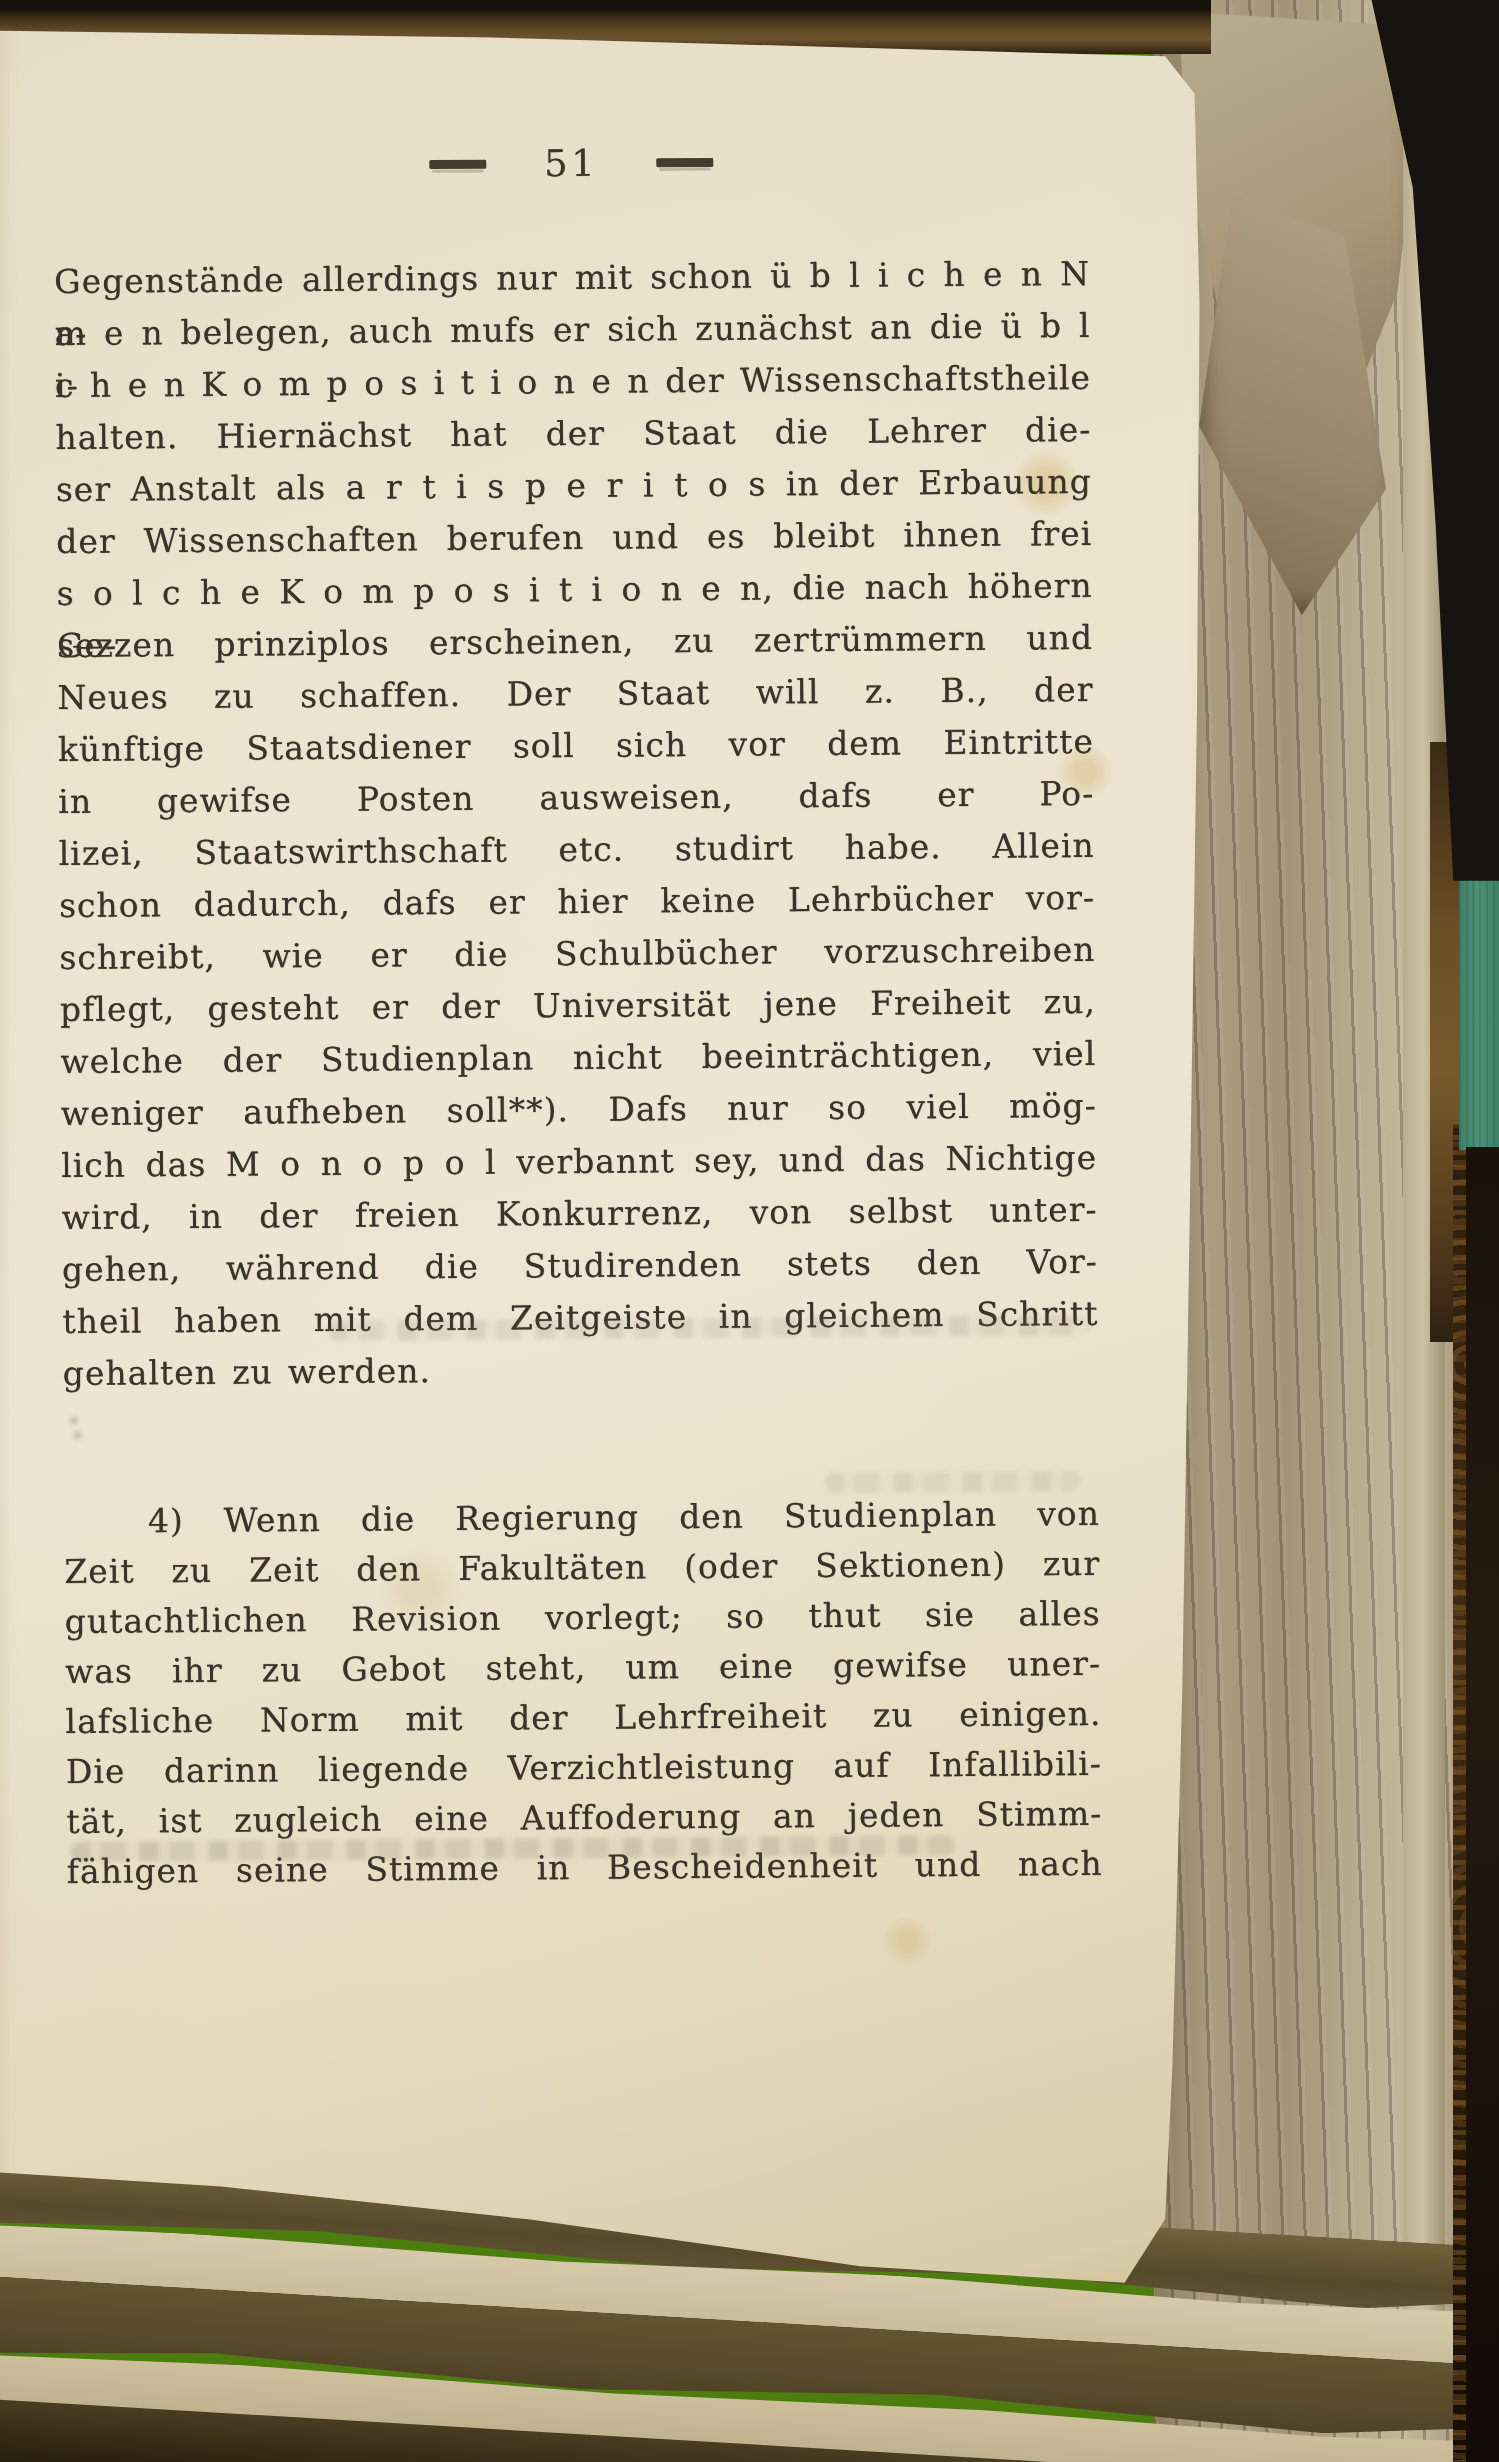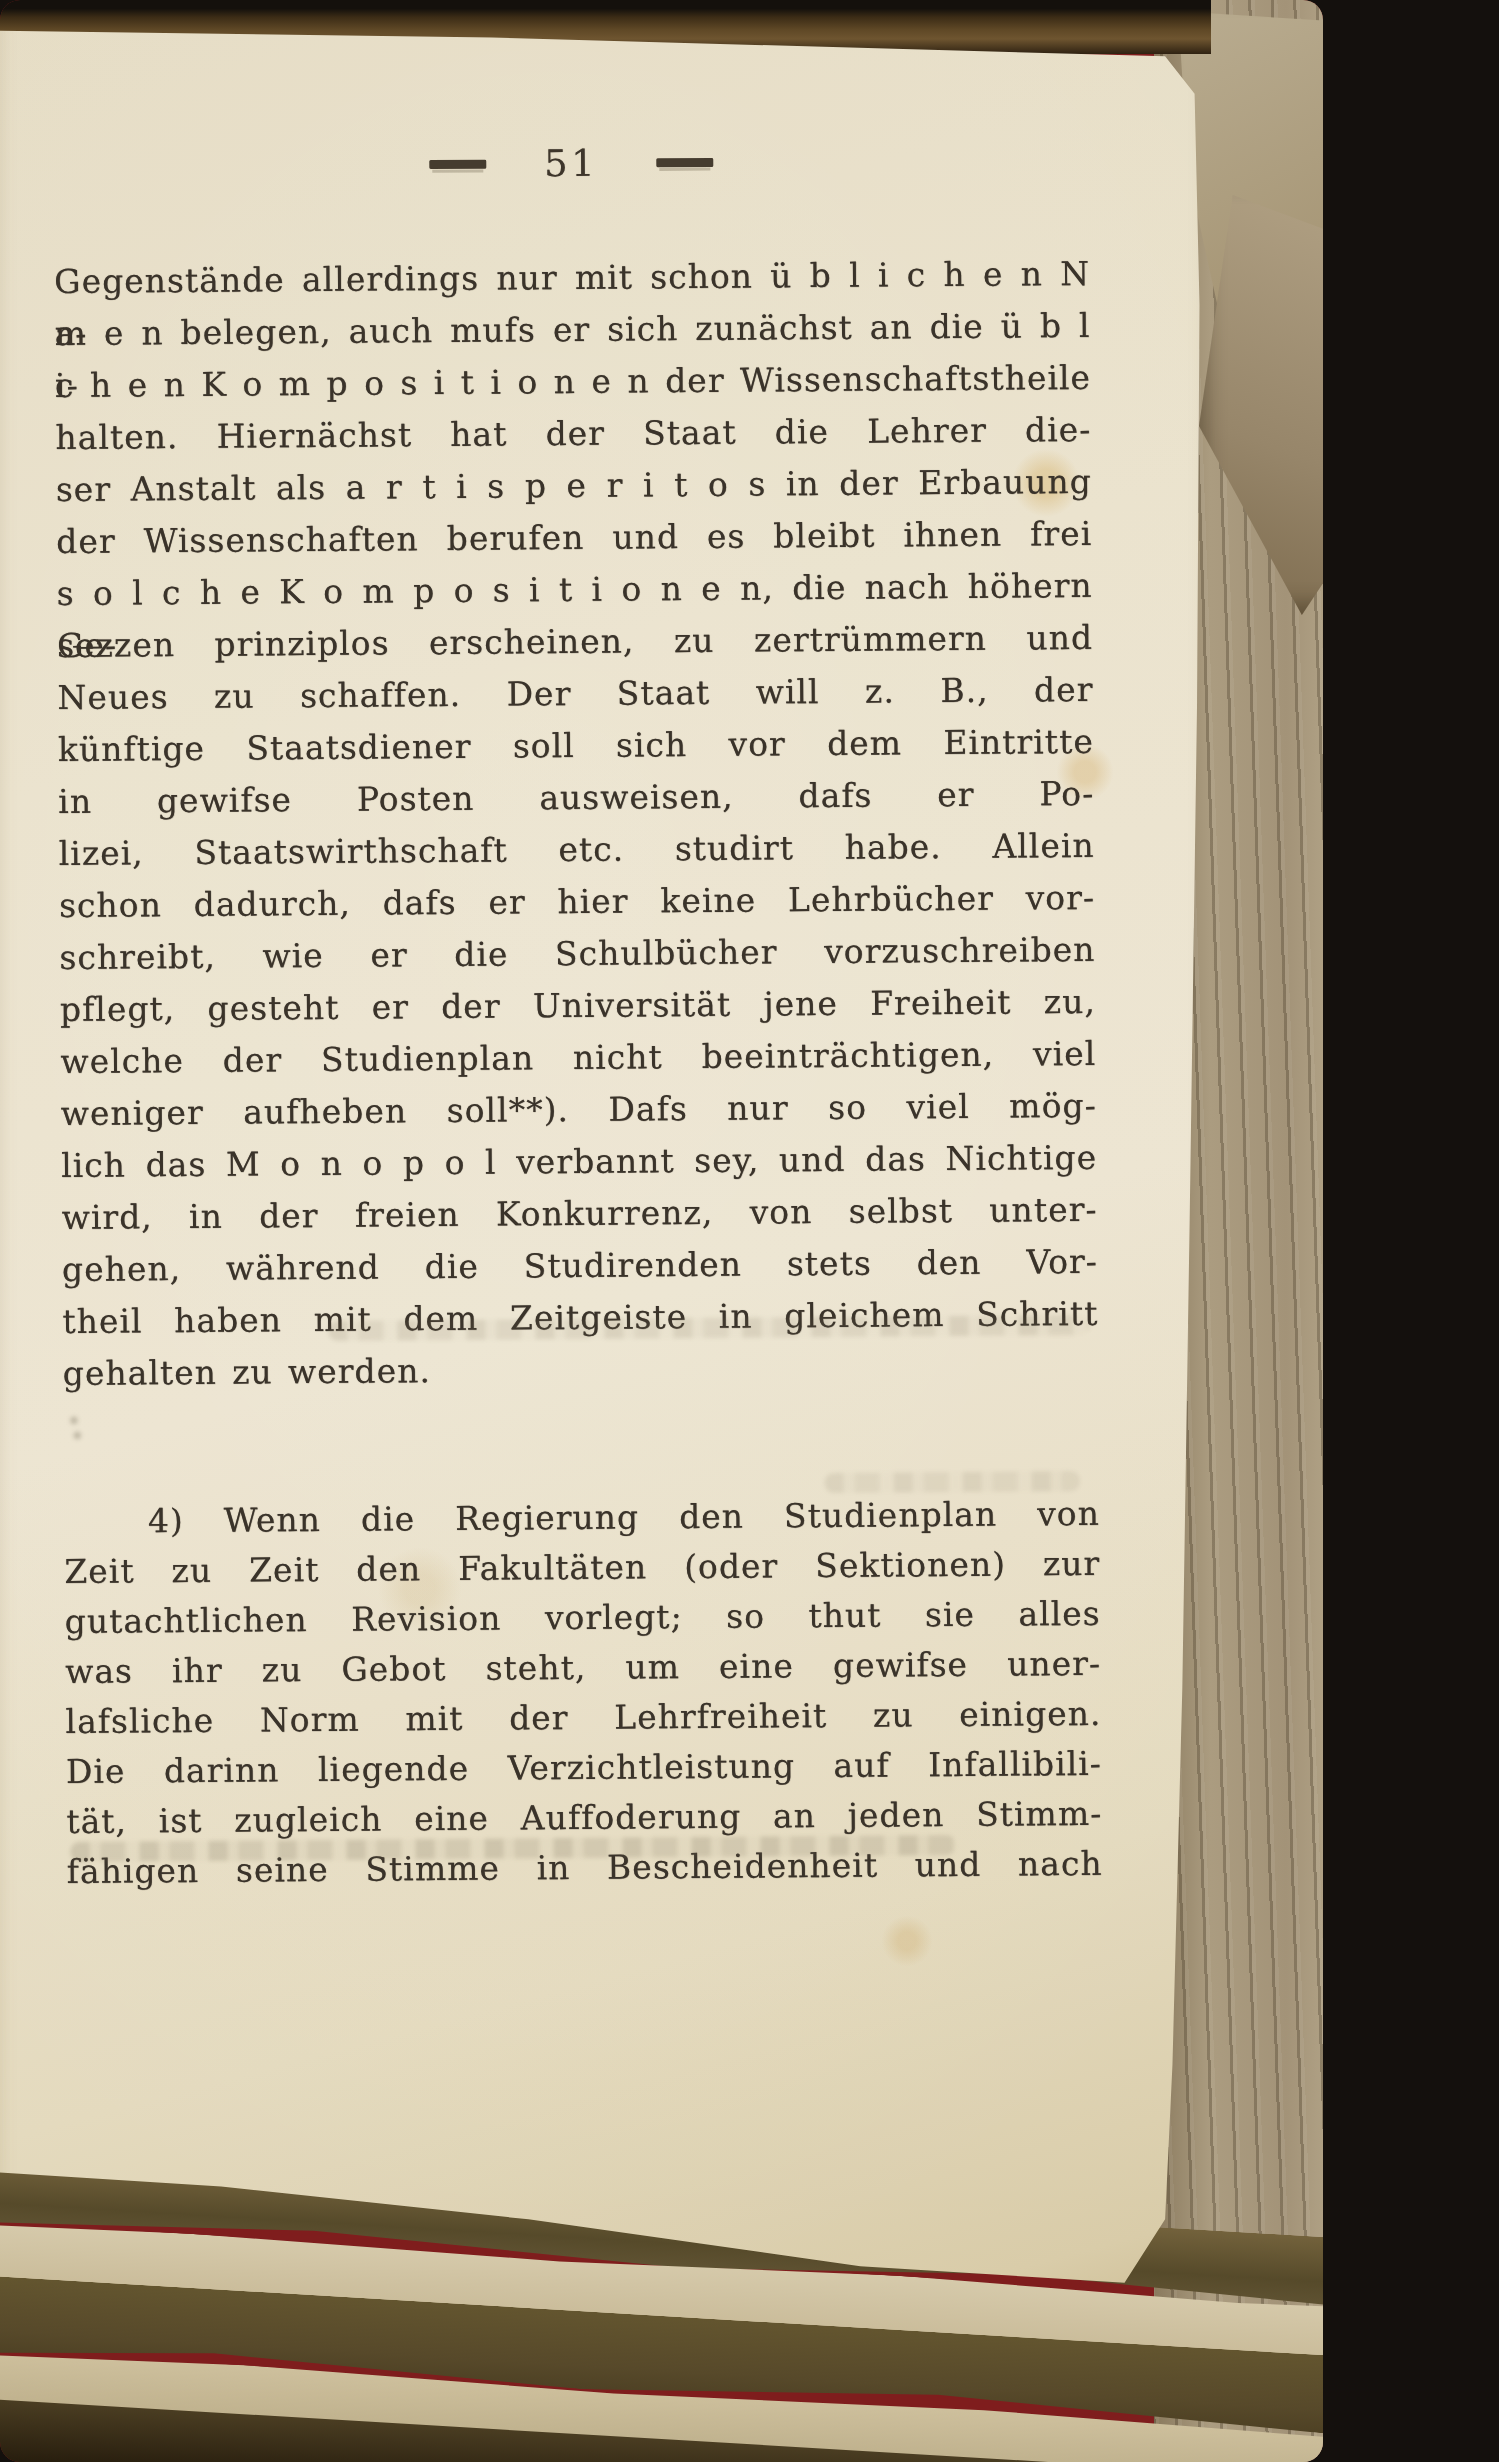--- a/index.html
+++ b/index.html
@@ -1,17 +1,17 @@
 <!DOCTYPE html>
 <html style="font-size:12px"><head>
 <meta charset="utf-8">
 <style>
   html,body{margin:0;padding:0;background:#14100d;}
-  .scene{position:relative;width:1323px;height:2462px;overflow:hidden;
-         background:#7f1d1d;font-family:"DejaVu Serif",serif;border-radius:20px;}
+  .scene{position:relative;width:1499px;height:2462px;overflow:hidden;
+         background:#4d7c0f;font-family:"DejaVu Serif",serif;}
 
   
   .stack-main{position:absolute;left:1154px;top:0;width:315px;height:2462px;z-index:1;
     background:
       repeating-linear-gradient(88deg, rgba(60,48,30,.30) 0 3px, rgba(255,255,255,.06) 3px 6.7px, rgba(0,0,0,0) 6.7px 22.5px),
       linear-gradient(90deg,#8a7a5e 0%,#ab9c80 18%,#a39378 42%,#b7a98c 62%,#c4b79a 80%,#a99a7d 100%);}
   .stack-flap{position:absolute;left:1173px;top:11.2px;width:255px;height:540px;z-index:2;
     clip-path:polygon(2% 0,100% 3%,88% 52%,47% 100%,20% 60%,6% 30%);
     background:linear-gradient(155deg,#b9ac90 0%,#a89878 45%,#8d7c5e 75%,#79684c 100%);
     box-shadow:inset -13.5px -18px 22.5px rgba(40,30,15,.45);}

